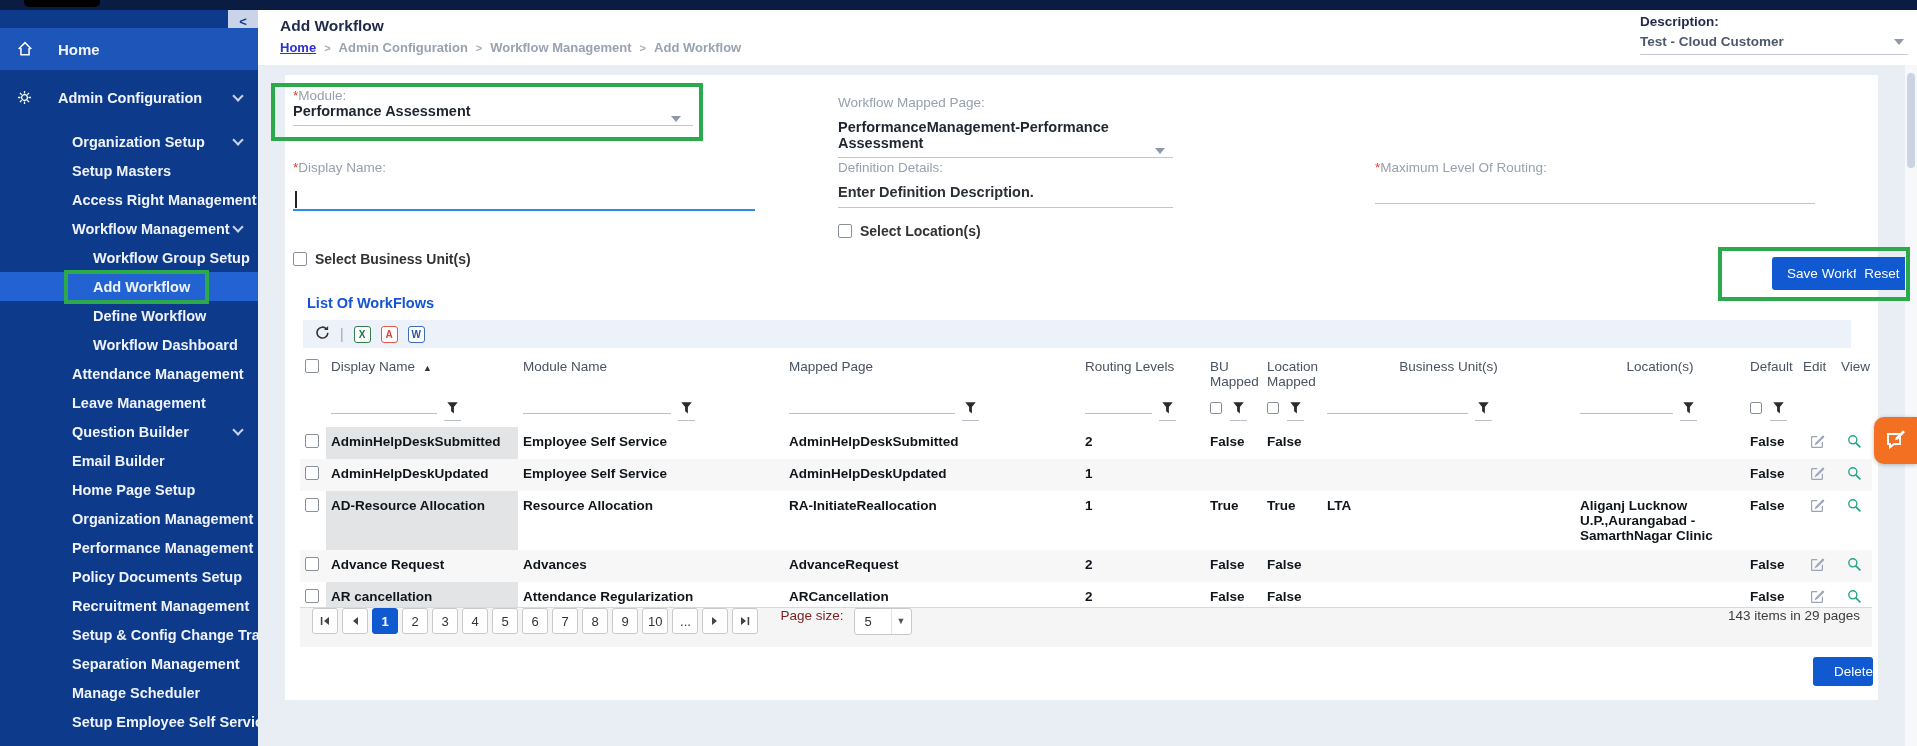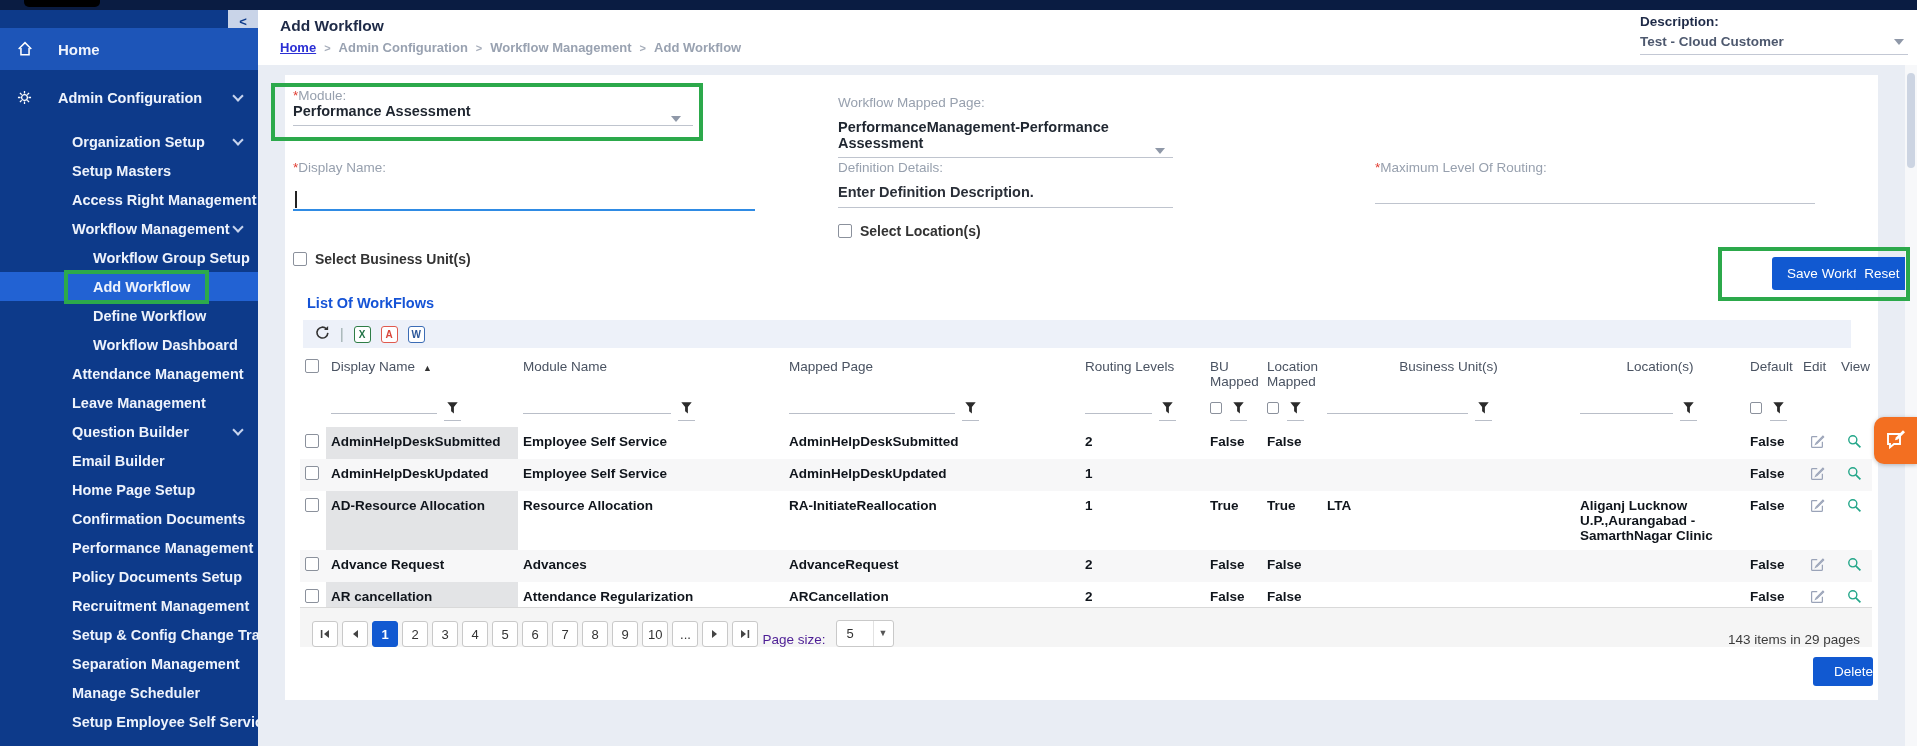--- a/index.html
+++ b/index.html
@@ -73,26 +73,26 @@
   .flt-funnel { display:inline-block; padding:0 3px 2px 3px; border-bottom:1px solid #b9bec8; cursor:pointer; }
   .flt-chk { width:12px; height:12px; margin-right:8px; vertical-align:0; }
   #wf-table tbody td { font-size:13.5px; font-weight:bold; color:#10151c; padding:7px 5px; vertical-align:top; }
   #wf-table tbody tr:nth-child(even) td { background:#f7f7f8; }
   #wf-table tbody td.dn { background:#e3e4e6; }
   .sort-asc { font-size:9px; color:#333; margin-left:8px; }
   .icon-btn { cursor:pointer; display:inline-block; }
 
   
   #pager-bar { left:15px; top:532px; width:1572px; height:40px; background:#f5f5f5;
-               border-top:1px solid #d9d9d9; display:flex; align-items:flex-end; padding:0 12px; }
+               border-top:1px solid #d9d9d9; display:flex; align-items:flex-start; padding:0 12px; }
   .pg { min-width:26px; height:26px; background:#fff; border:1px solid #c9c9c9; border-radius:3px;
         margin-right:4px; font-size:13px; color:#333; font-family:inherit; cursor:pointer;
         display:inline-flex; align-items:center; justify-content:center; padding:0 5px; }
   .pg.active { background:#1159d1; border-color:#1159d1; color:#fff; font-weight:bold; }
-  #page-size-label { font-size:13.5px; color:#4c1d95; }
+  #page-size-label { margin-left:18px; font-size:13.5px; color:#7f1d1d; }
   #page-size-select { margin-left:10px; width:58px; height:27px; background:#fff; border:1px solid #c9c9c9;
                       border-radius:3px; display:inline-flex; align-items:center; cursor:pointer; }
   #page-size-select .val { flex:1; padding-left:10px; font-size:13px; color:#333; }
   #page-size-select .car { width:20px; font-size:9px; color:#555; text-align:center; border-left:1px solid #e2e2e2; line-height:25px; }
   #items-summary { margin-left:auto; font-size:13.5px; color:#3c3c3c; }
 
   #delete-btn { left:1528px; top:582px; width:60px; height:29px;text-align:right; }
 
   
   .annotation { border:4px solid #2ca94b; pointer-events:none; z-index:9; }
@@ -199,21 +199,21 @@
     <span class="s-label">Email Builder</span>
 
   </div>
       <div class="side-item lvl1">
 
     <span class="s-label">Home Page Setup</span>
 
   </div>
       <div class="side-item lvl1">
 
-    <span class="s-label">Confirmation Documents</span>
+    <span class="s-label">Organization Management</span>
 
   </div>
       <div class="side-item lvl1">
 
     <span class="s-label">Performance Management</span>
 
   </div>
       <div class="side-item lvl1">
 
     <span class="s-label">Policy Documents Setup</span>

